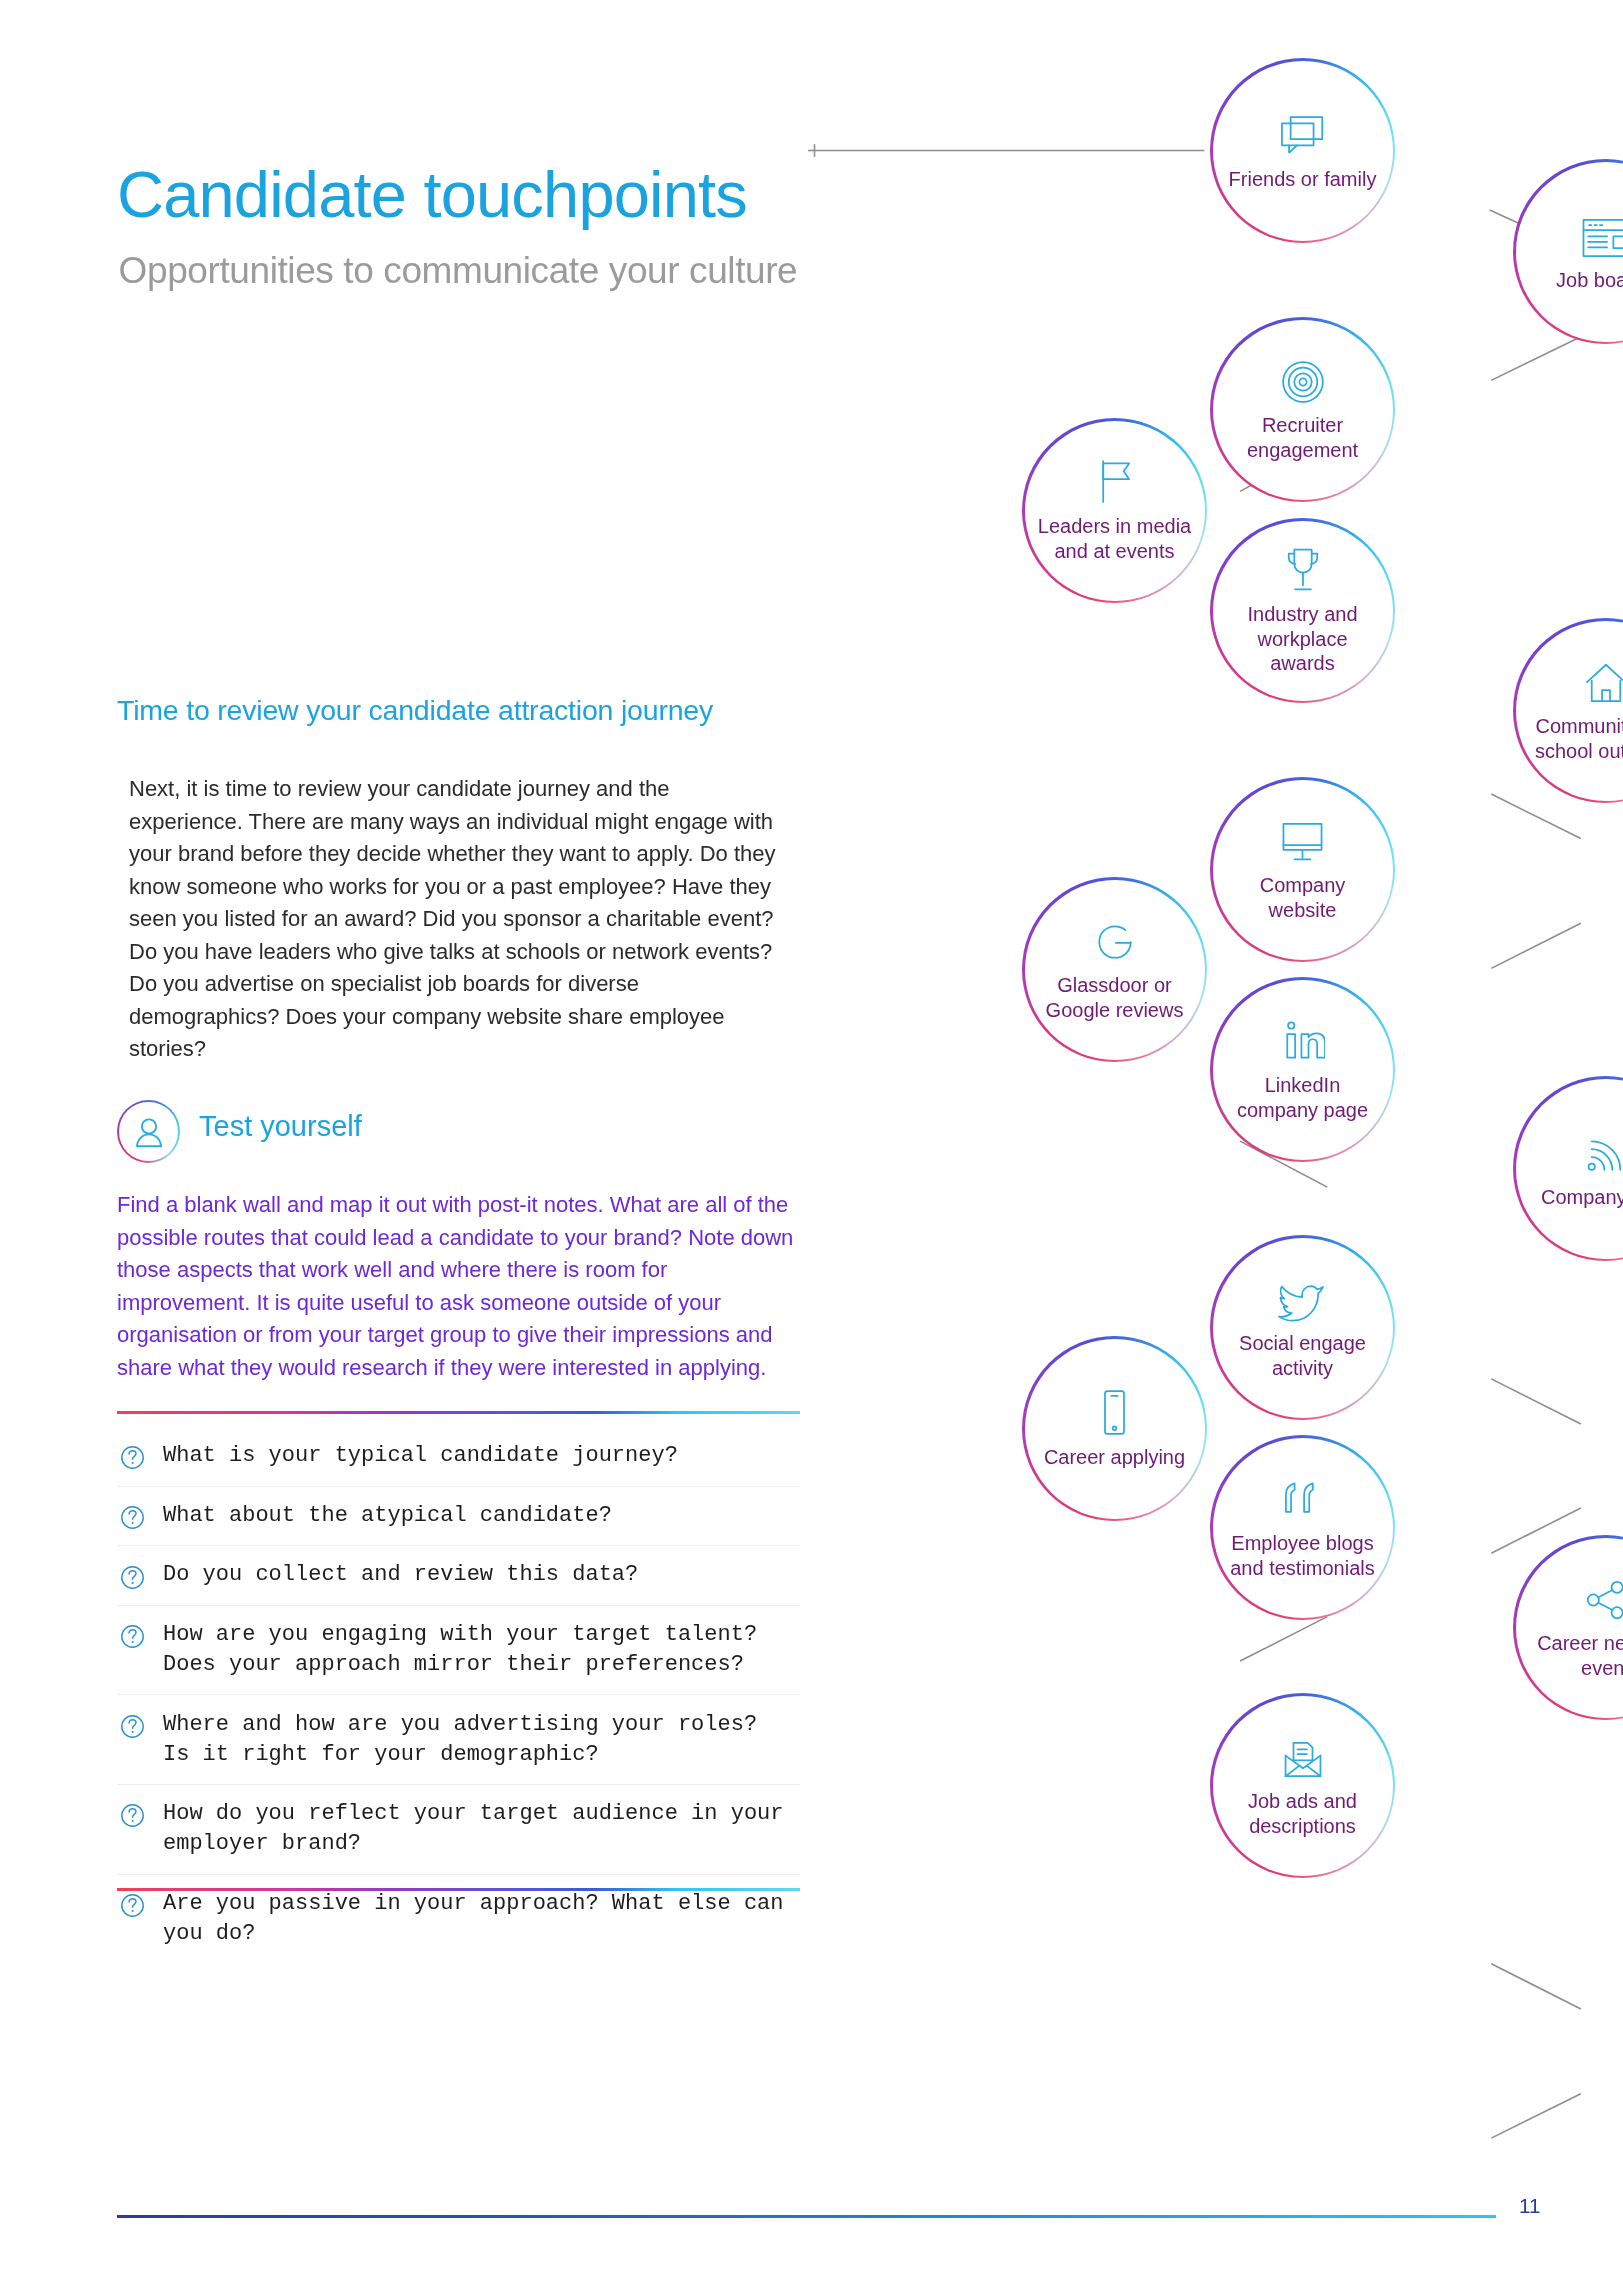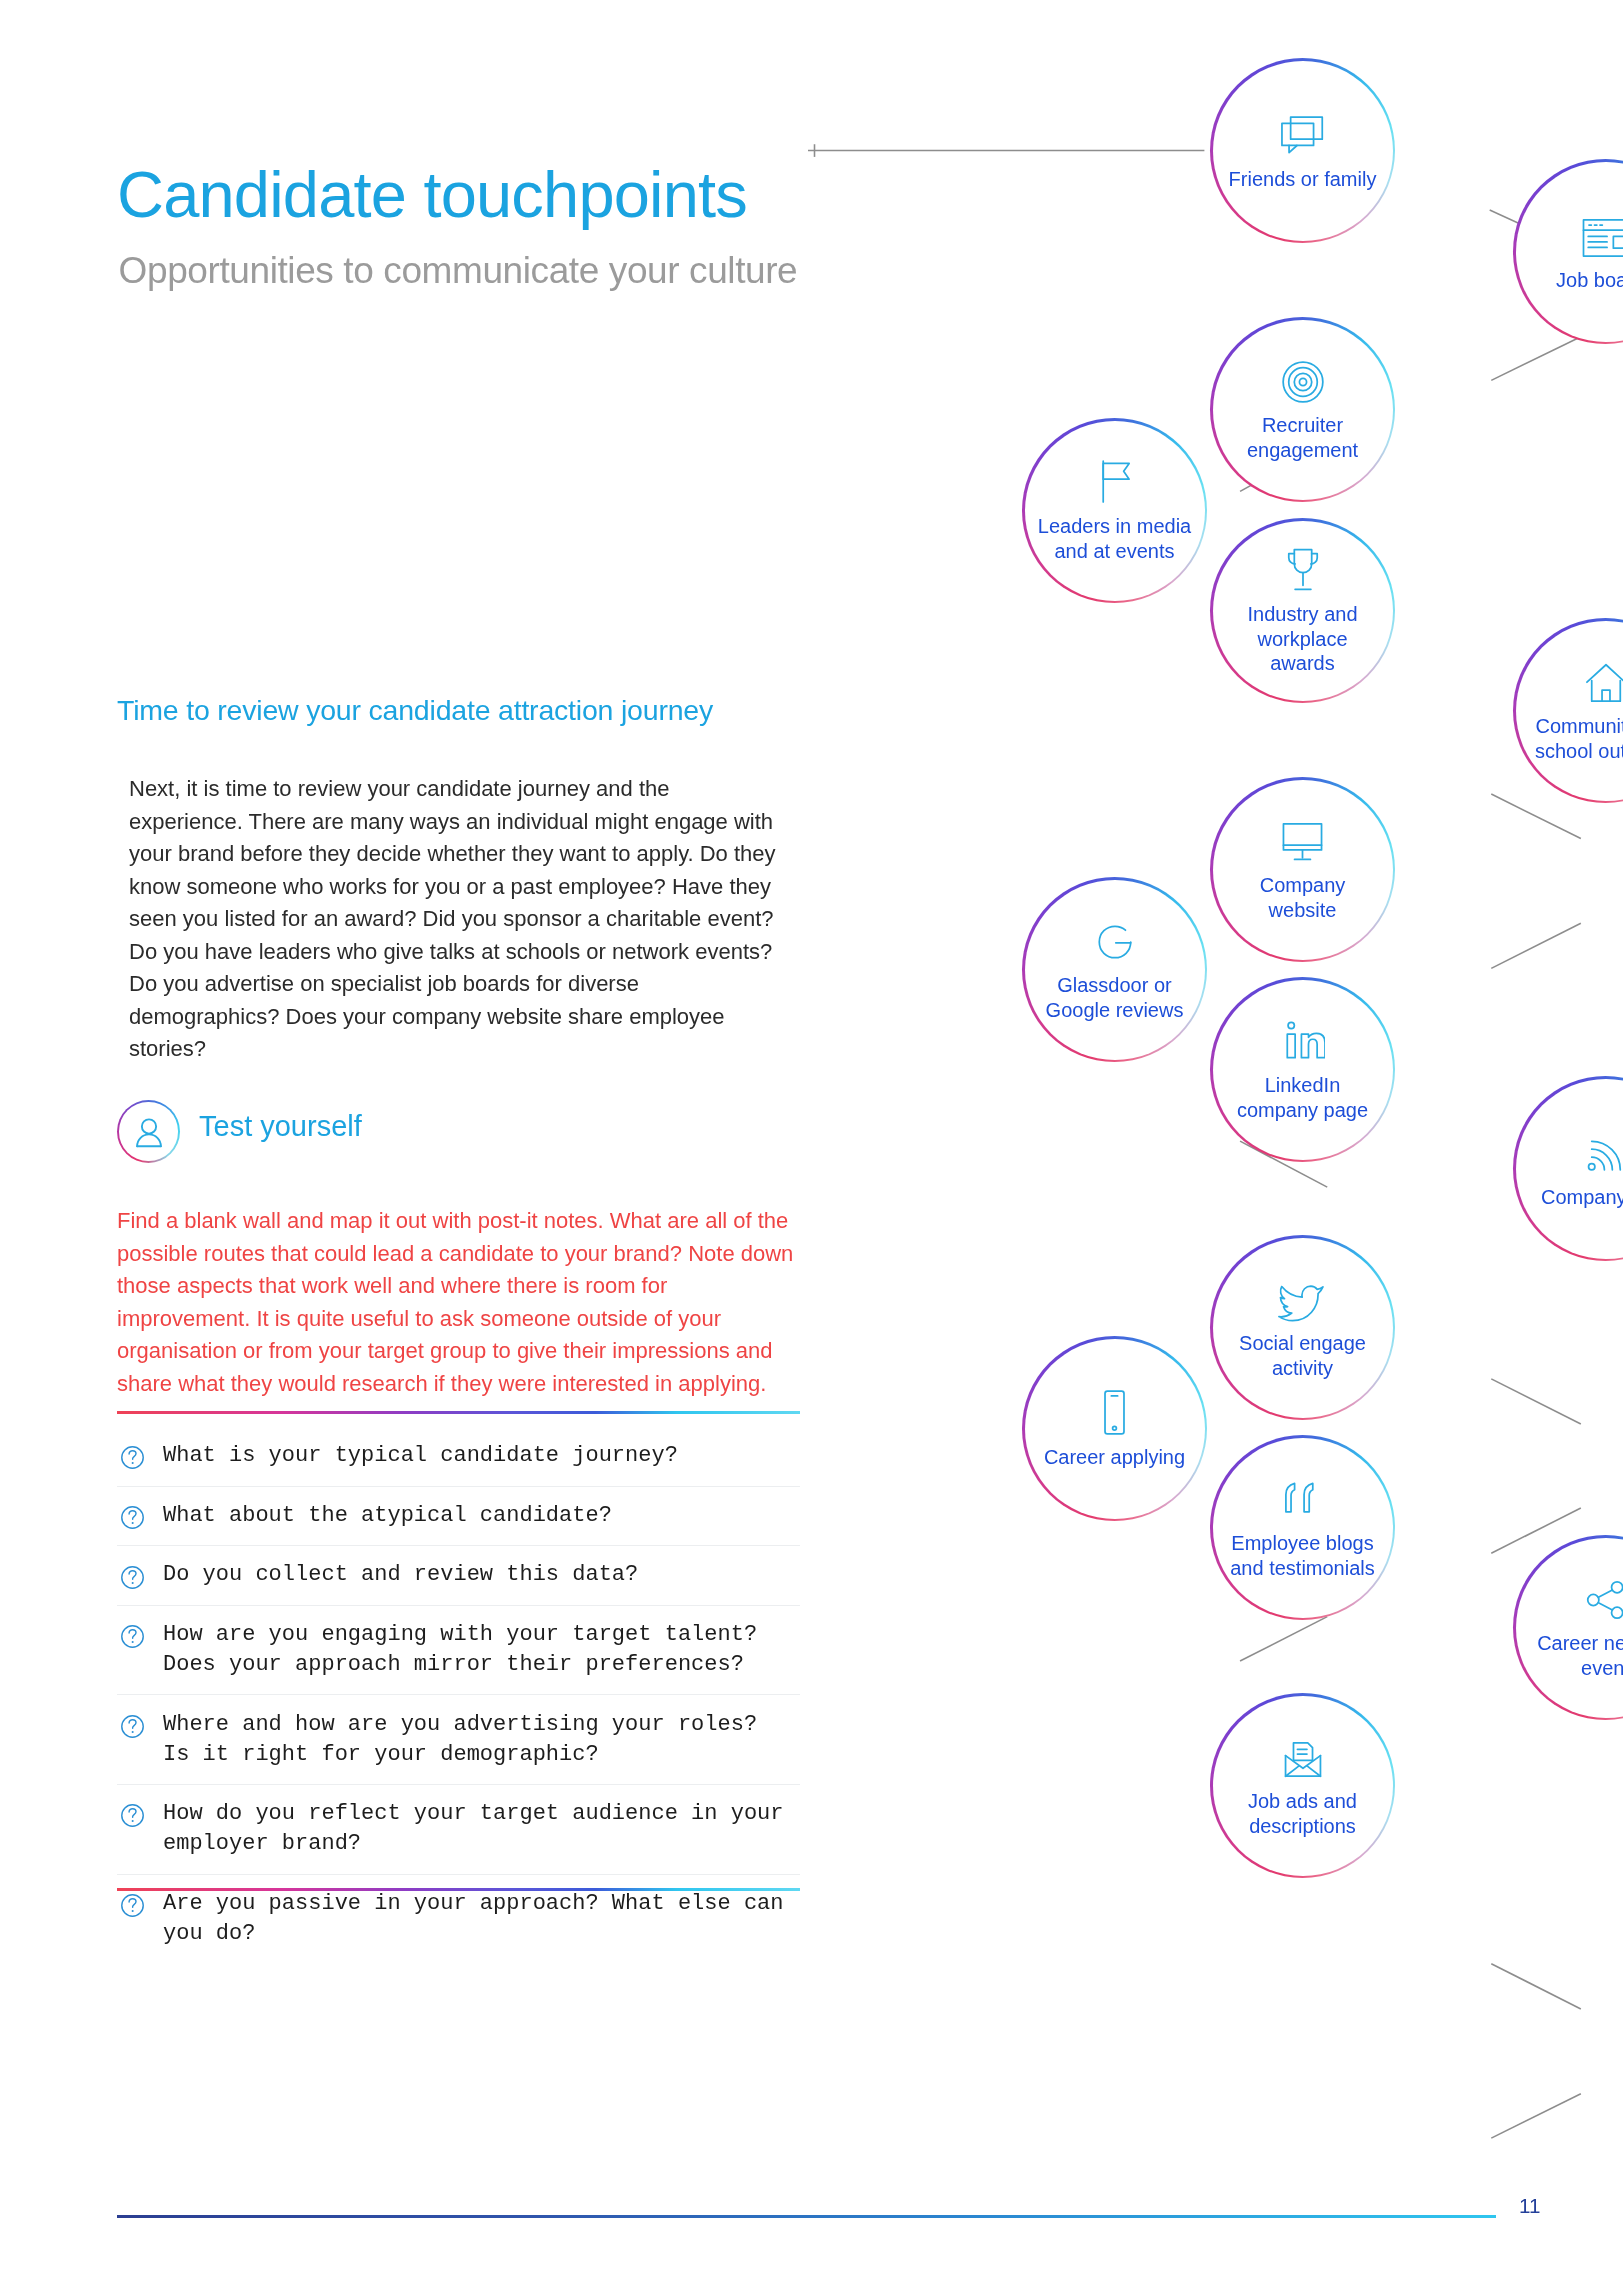--- a/index.html
+++ b/index.html
@@ -25,21 +25,21 @@
   .test-block{position:absolute;left:0;top:1100px;height:63px;}
   .avatar-ring{position:absolute;left:0;top:0;width:63px;height:63px;border-radius:50%;
      background:conic-gradient(from 200deg,#e6336c,#c0359c,#7b44c8,#3f7ee0,#3fd2f0,#8ad7e8,#e6336c);
      padding:2.4px;box-sizing:border-box;}
   .avatar-ring .inner{width:100%;height:100%;border-radius:50%;background:#fff;
      display:flex;align-items:center;justify-content:center;}
   .test-label{position:absolute;left:82px;top:9.5px;font-size:29px;color:#1ba3e0;
               font-weight:400;white-space:nowrap;}
 
   .test-copy{position:absolute;left:0;top:1189px;width:682px;font-size:22px;
-             line-height:32.5px;color:#ef4444;font-weight:300;margin-top:16px;}
+             line-height:32.5px;color:#6d28d9;font-weight:300;}
   .test-copy p{margin:0;}
 
   
   .grad-rule{position:absolute;left:0;width:683px;height:3.2px;
      background:linear-gradient(90deg,#ef4255 0%,#d6359a 24%,#8e3cc4 42%,#5b55d8 58%,#3b5bd9 70%,#2fc6ef 82%,#5fd8f2 100%);}
   .rule-top{top:1411px;}
   .rule-bottom{top:1888px;}
 
   
   .qlist{position:absolute;left:0;top:1427px;width:683px;font-family:Liberation Mono, monospace;}
@@ -63,21 +63,21 @@
   .node{position:absolute;width:185px;height:185px;border-radius:50%;
         background:conic-gradient(from 195deg,
             #e33a6d 0deg,#d23a8f 38deg,#a93bb8 78deg,#7a3fcf 112deg,
             #5a49d8 145deg,#3f6fdd 175deg,#35b9ec 205deg,#67e0f2 240deg,
             #a8dff0 275deg,#d8a9cf 305deg,#ea6a8c 335deg,#e33a6d 360deg);
         padding:2.5px;box-sizing:border-box;}
   .node-inner{width:100%;height:100%;border-radius:50%;background:#fff;
       display:flex;flex-direction:column;align-items:center;justify-content:center;}
   .node-icon{height:49px;display:flex;align-items:flex-end;justify-content:center;
              margin-bottom:8px;}
-  .node-label{font-size:20px;line-height:24.6px;text-align:center;color:#1d4ed8;
+  .node-label{font-size:20px;line-height:24.6px;text-align:center;color:#701a75;
               font-weight:400;padding:0 11px;}
   .node-label span{display:block;}
 </style>
 </head>
 <body>
 
 <div class="left-col">
 
   <div class="page-title">Candidate touchpoints</div>
   <div class="page-subtitle">Opportunities to communicate your culture</div>

